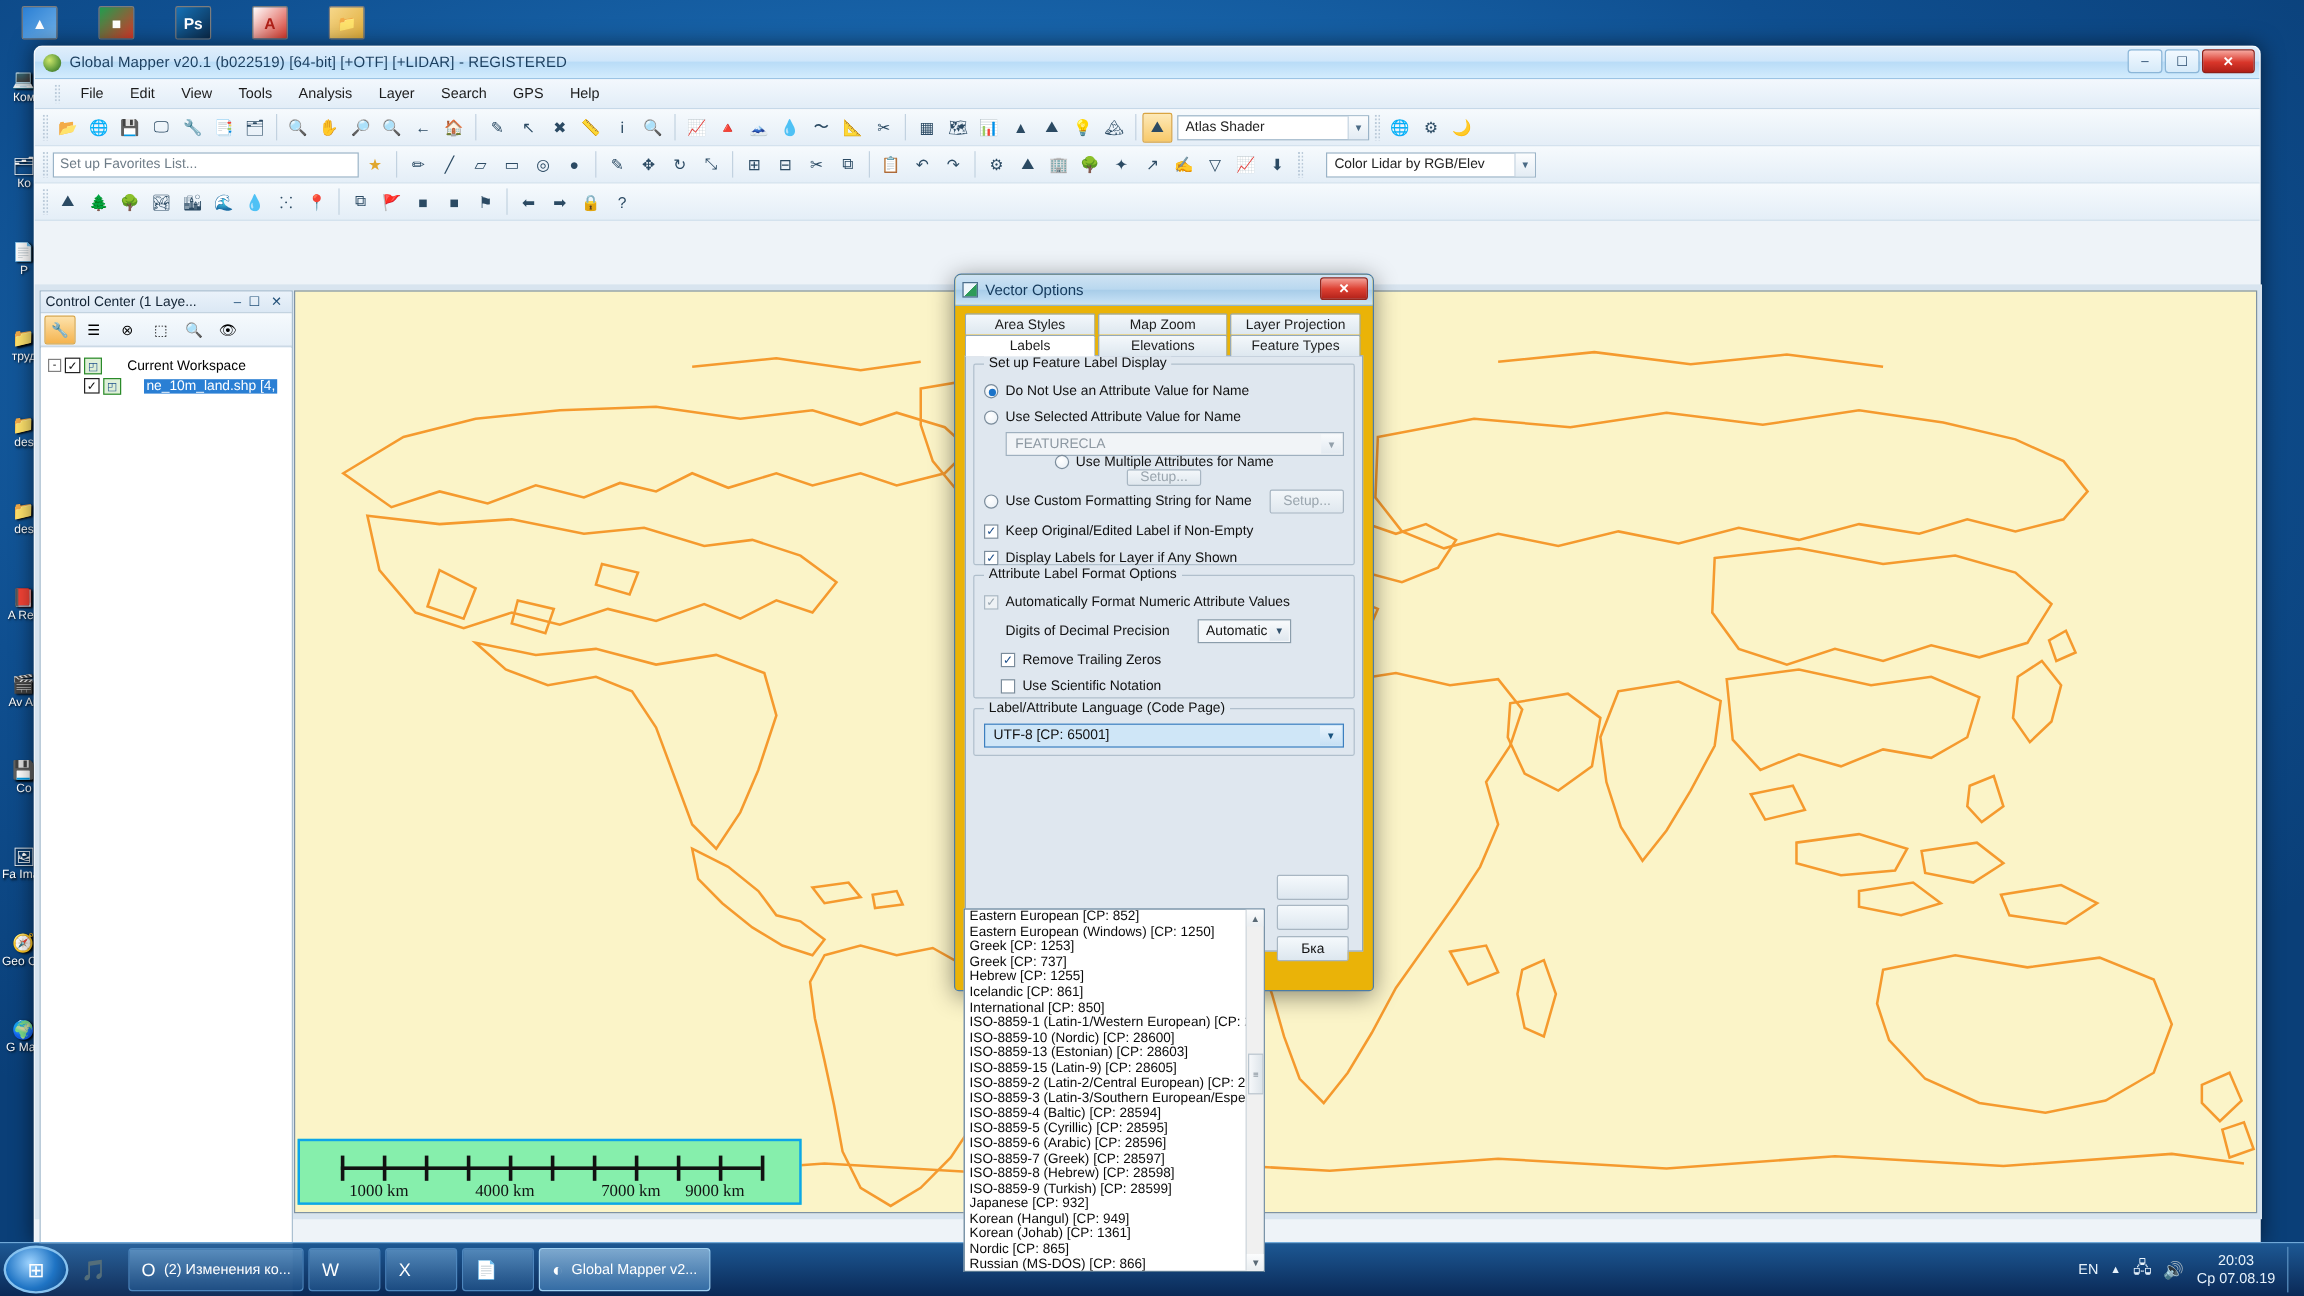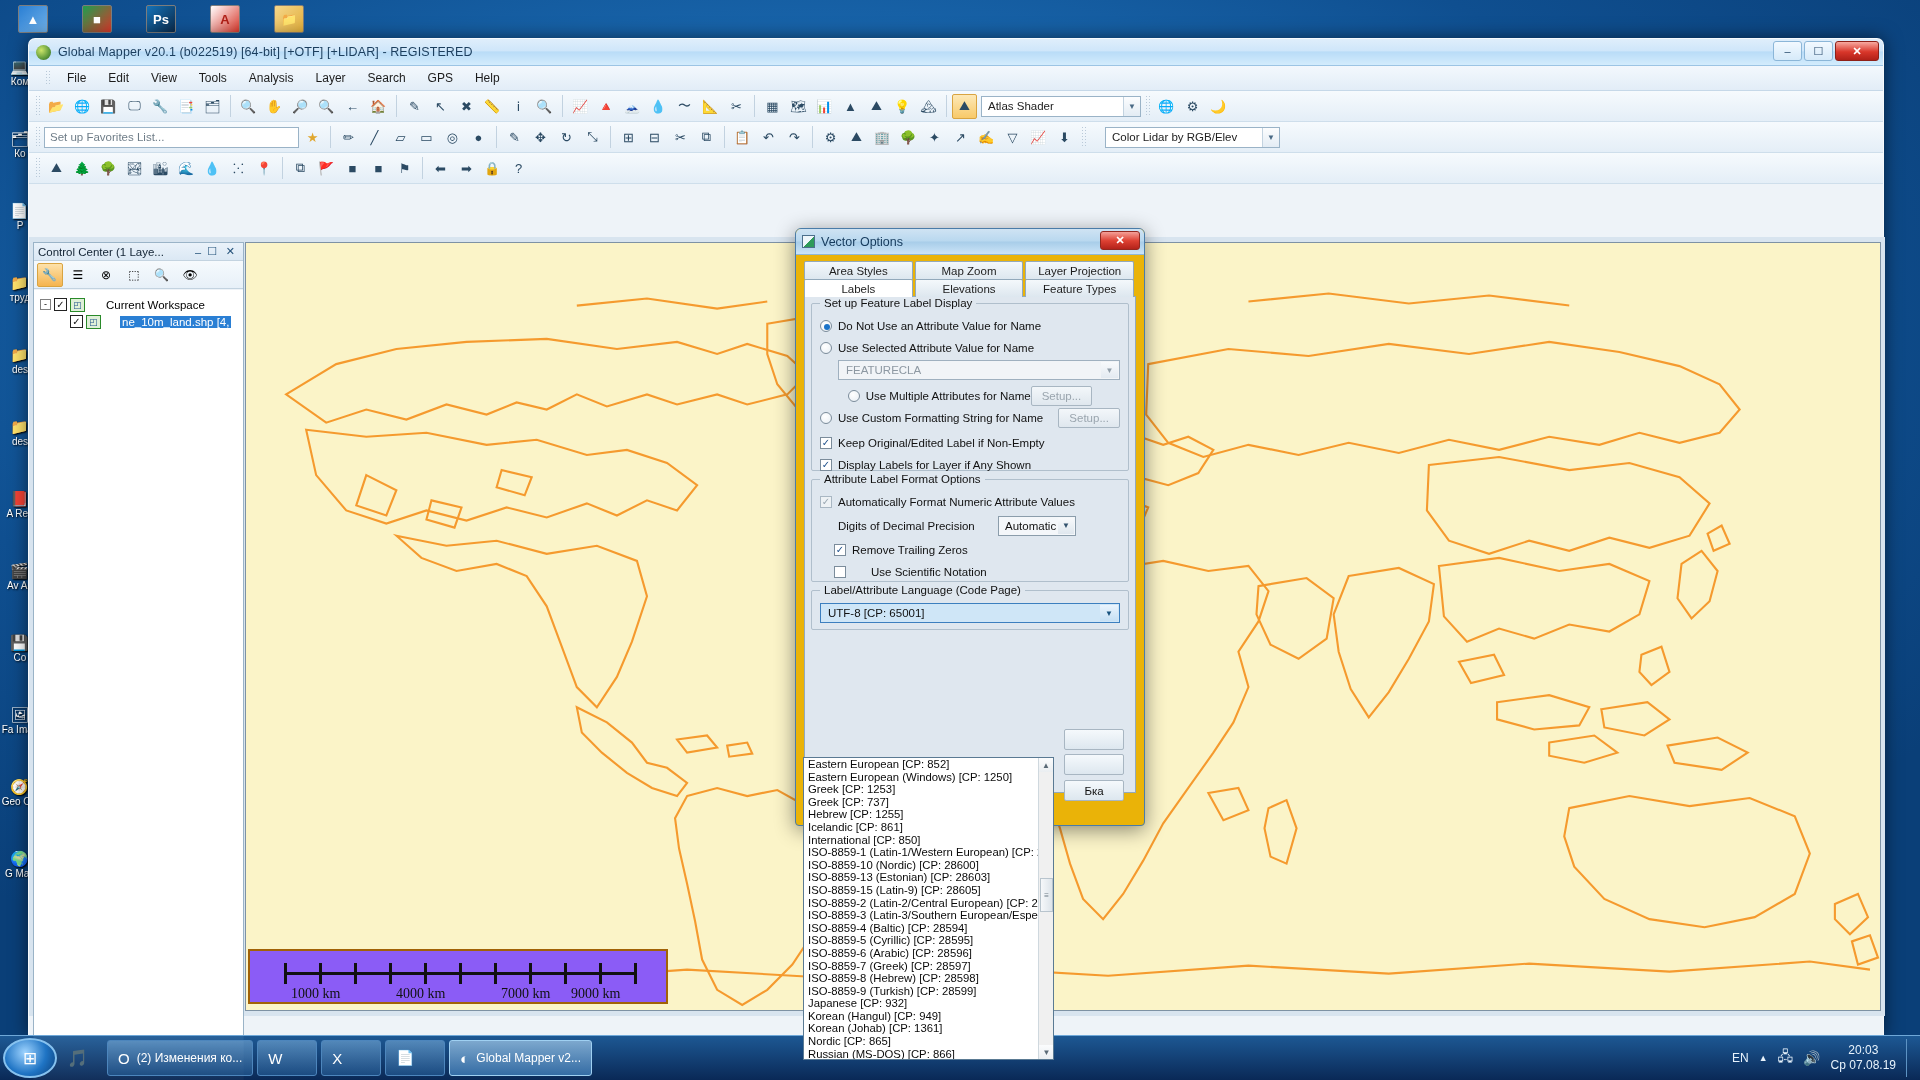--- a/index.html
+++ b/index.html
@@ -107,21 +107,21 @@
               display:flex;align-items:center;justify-content:center;font-size:10px;color:#111;}
   .tnode .licon{ width:15px;height:14px;border:1px solid #2a8a2a;background:#dff0d8;
                  display:flex;align-items:center;justify-content:center;font-size:9px;color:#1d4f8b;}
   .tnode .lbl{ padding:0 2px;margin-left:16px; }
   .tnode .lbl.sel{ background:#2a7fd4; color:#fff; }
   
   #mapview{ position:absolute; left:216px; top:5px; right:4px; bottom:5px;
             background:#fbf4c8; border:1px solid #7e92a4; overflow:hidden;}
   #mapsvg{ position:absolute; inset:0; width:100%; height:100%;}
   #scalebar{ position:absolute; left:2px; bottom:6px; width:420px; height:55px;
-             background:#8b5cf6; border:2px solid #a16207;}
+             background:#86efac; border:2px solid #0ea5e9;}
   #scaleticks{ position:absolute; left:34px; top:12px; width:350px; height:20px;}
   #scaleticks .ln{ position:absolute; left:0; top:9px; width:100%; height:3px; background:#111;}
   #scaleticks .tk{ position:absolute; top:0; width:3px; height:21px; background:#111;}
   #scalelabels{ position:absolute; left:0; top:35px; width:100%; height:16px;
                 font-family:"Liberation Serif", serif; font-size:14px; color:#111;}
   #scalelabels span{ position:absolute; }
   
   #statusbar{ position:absolute; left:0; bottom:0; width:1856px; height:21px;
               background:linear-gradient(to bottom,#eff5fa,#dde9f3); border-top:1px solid #c3d3e0;
               display:flex; align-items:center; font-size:11.5px; color:#1c1c1c;}
@@ -586,21 +586,21 @@
           <span>Use Selected Attribute Value for Name</span>
         </div>
 
         <div style="margin:3px 0 6px 18px;">
           <div class="cbo">
             <span>FEATURECLA</span>
             <span class="car">▼</span>
           </div>
         </div>
 
-        <div class="row" style="justify-content:center;">
+        <div class="row" style="justify-content:flex-end;flex-direction:column;">
           <span style="display:flex;align-items:center;">
             <span class="radio"></span>
             <span>Use Multiple Attributes for Name</span>
           </span>
           <span class="btnsm">Setup...</span>
         </div>
 
         <div class="row" style="justify-content:space-between;margin-bottom:6px;">
           <span style="display:flex;align-items:center;">
             <span class="radio"></span>
@@ -632,21 +632,21 @@
           <span class="cbo2">
             <span>Automatic</span>
             <span class="car">▼</span>
           </span>
         </div>
 
         <div class="row" style="margin-left:14px;margin-top:5px;">
           <span class="chk">✓</span>
           <span>Remove Trailing Zeros</span>
         </div>
-        <div class="row" style="margin-left:14px;margin-bottom:0;gap:19px;">
+        <div class="row" style="margin-left:14px;margin-bottom:0;">
           <span class="chk"></span>
           <span>Use Scientific Notation</span>
         </div>
       </div>
 
       <div class="gbox" style="height:40px;">
         <div class="gtitle">Label/Attribute Language (Code Page)</div>
         <div id="langcombo">
           <span>UTF-8 [CP: 65001]</span>
           <span class="car">▼</span>

